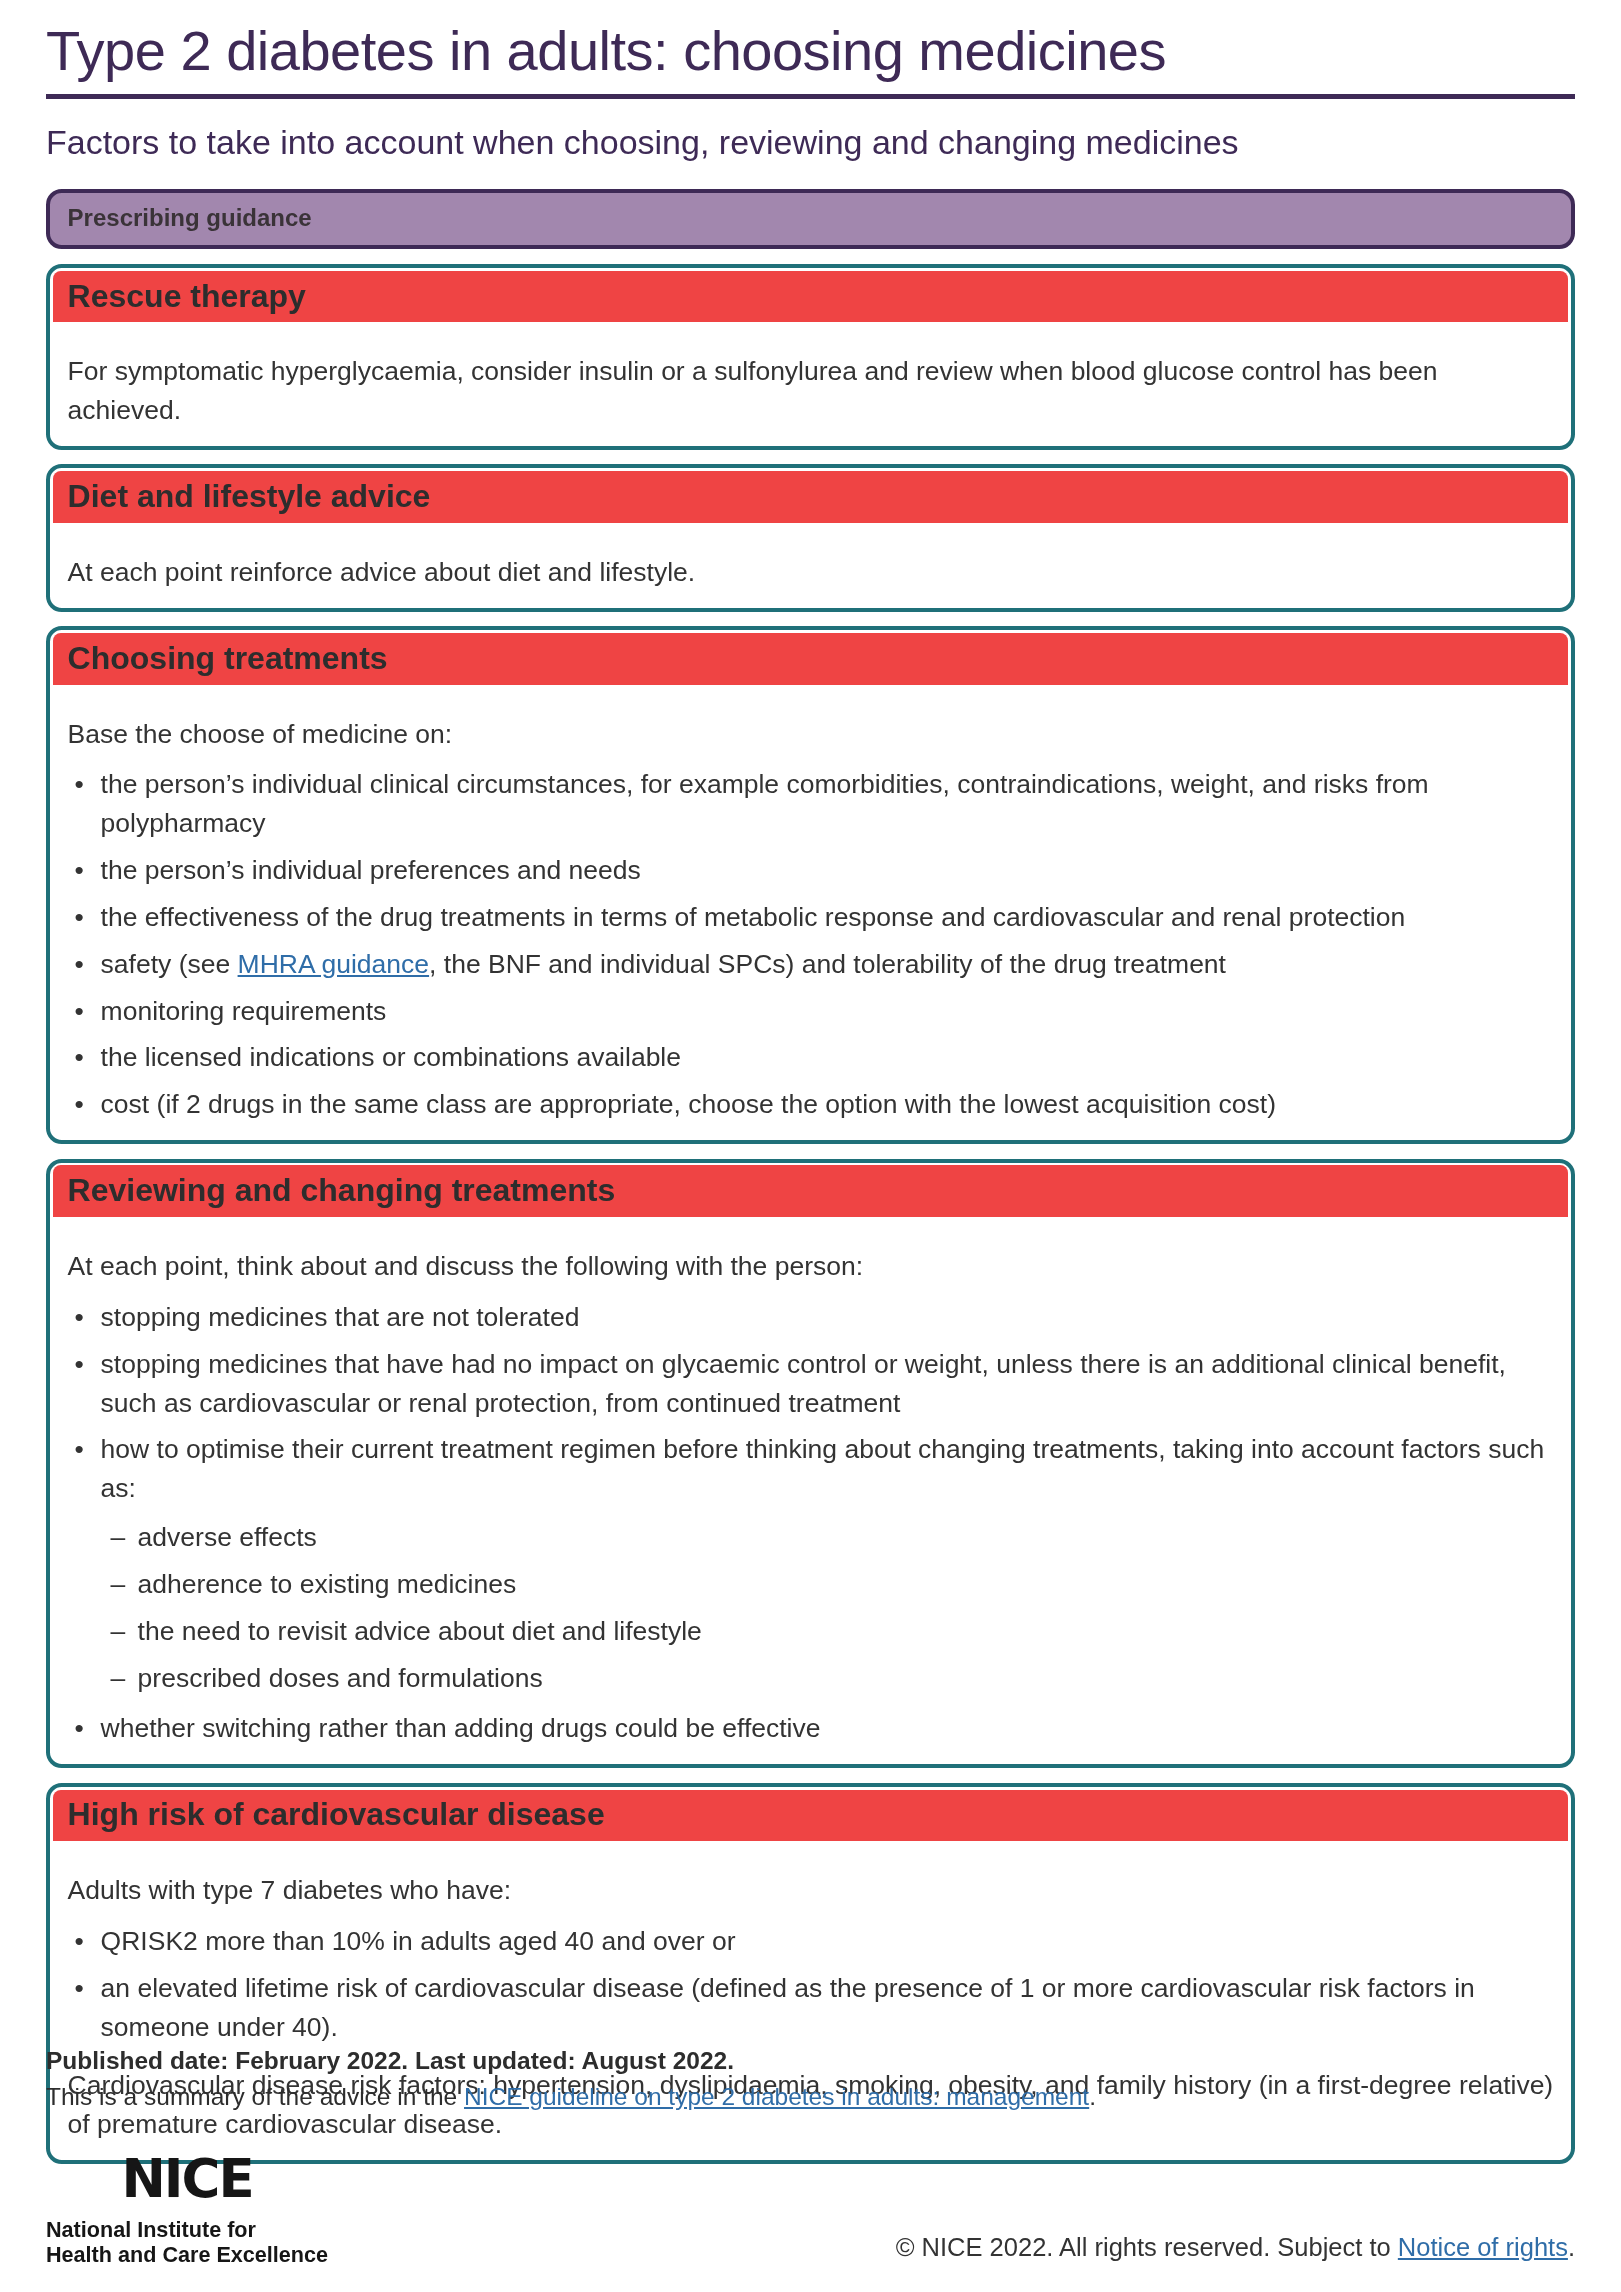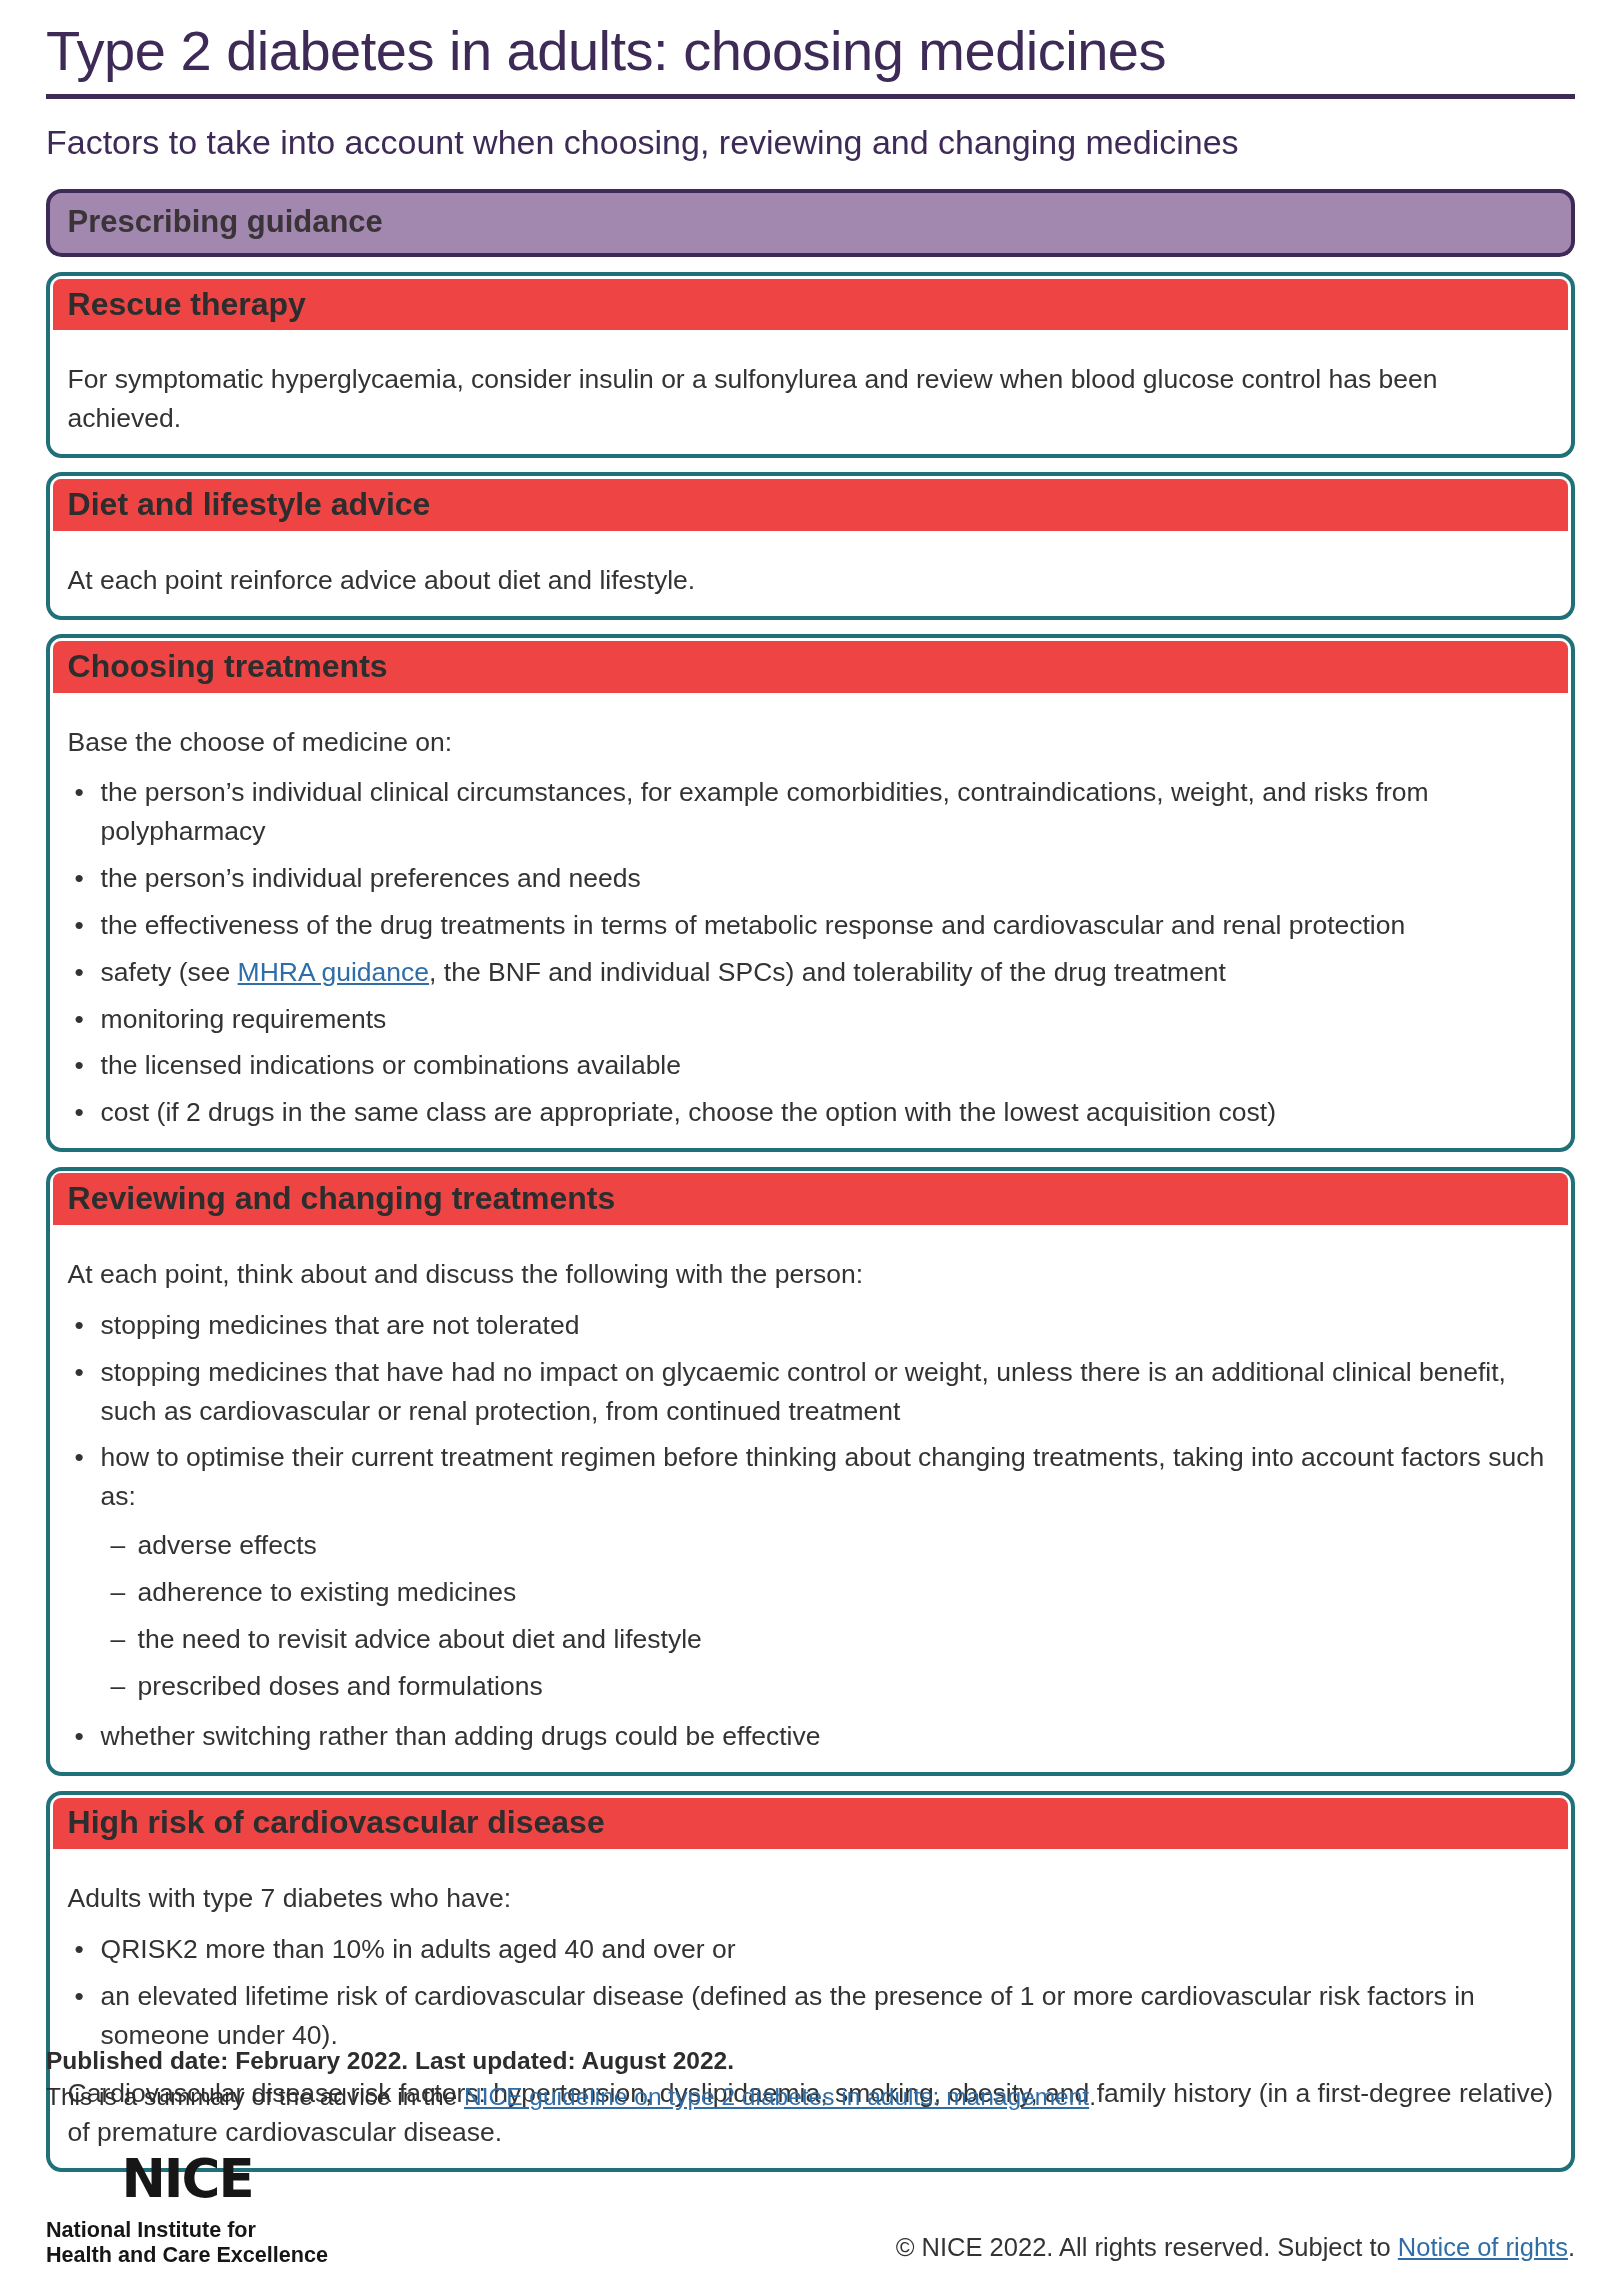--- a/index.html
+++ b/index.html
@@ -21,21 +21,21 @@
   .subtitle {
     font-size:34px; color:#3e2a56; margin-top:23.5px; line-height:1.2;
   }
 
   .banner {
     margin-top:25.5px;
     background:#a287ae;
     border:4.9px solid #3e2a56;
     border-radius:15.7px;
     padding:11.8px 17.6px 12.7px 17.6px;
-    font-size:31px; font-weight:bold; color:#3a3338;
+    font-size:24px; font-weight:bold; color:#3a3338;
   }
 
   .box {
     border:4.9px solid #1f7079;
     border-radius:15.7px;
     background:#ffffff;
     margin-top:14.7px;
     overflow:hidden;
   }
   .box-header {

